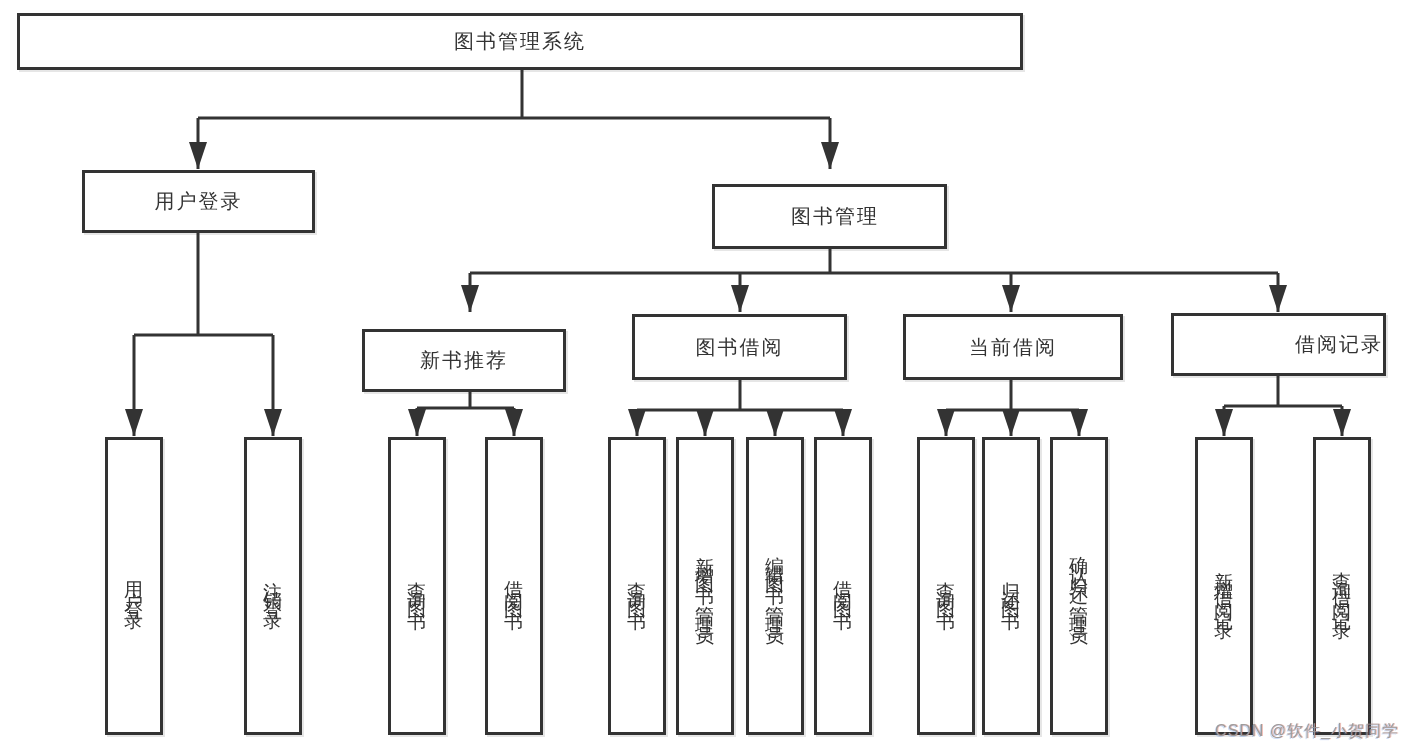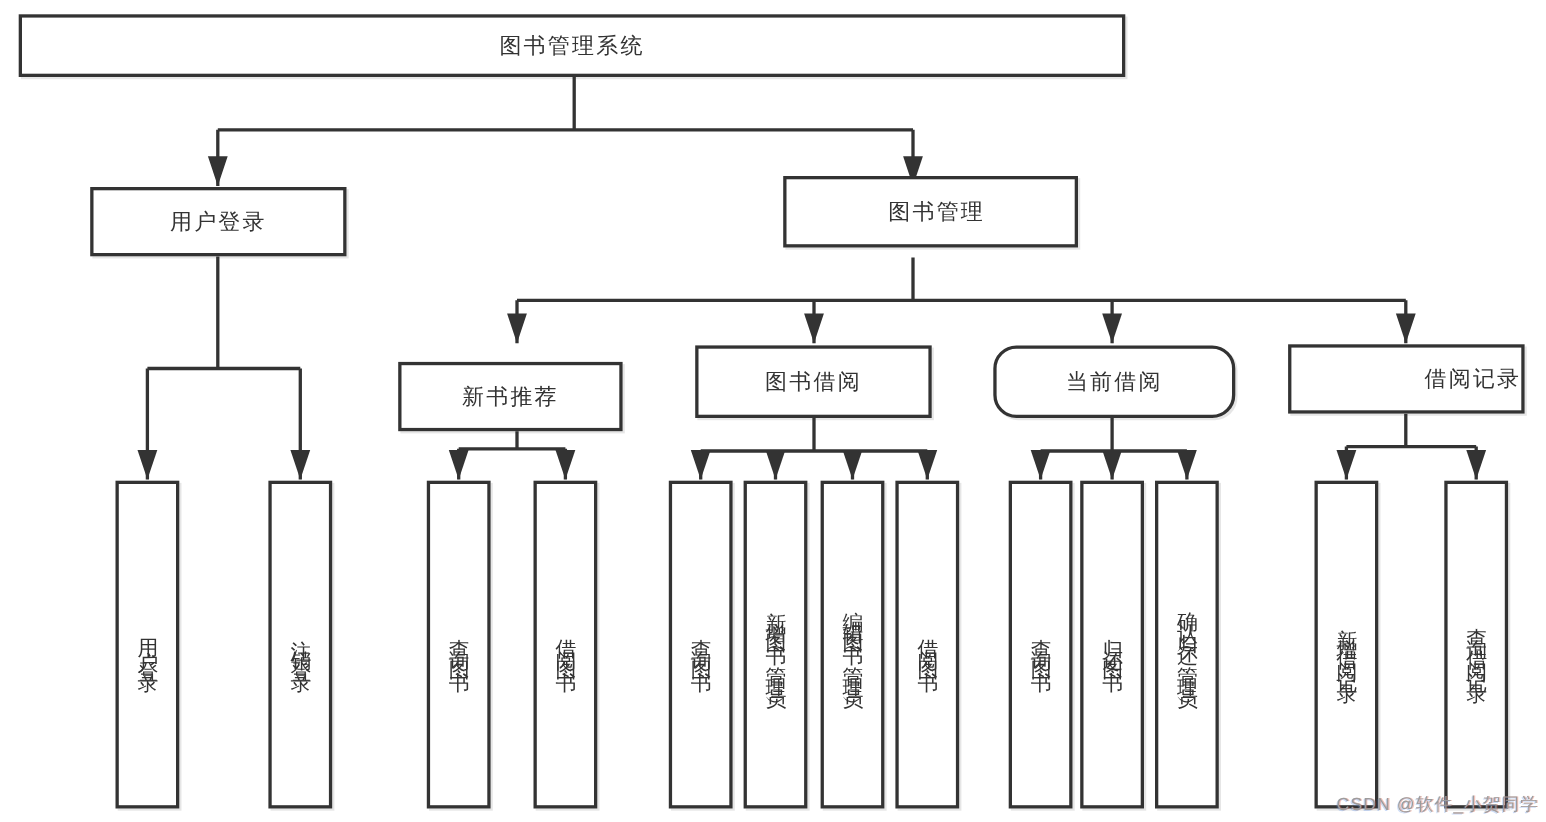--- a/index.html
+++ b/index.html
@@ -81,31 +81,31 @@
     <polygon points="1333,409 1351,409 1342,436"></polygon>
   </svg>
 
   <div class="node h" style="left:17px;top:13px;width:1006px;height:57px;align-items:center;">
     <span>图书管理系统</span>
   </div>
 
   <div class="node h" style="left:82px;top:170px;width:233px;height:63px;">
     <span>用户登录</span>
   </div>
-  <div class="node h" style="left:712px;top:160px;width:268px;height:65px;padding-left:11px;">
+  <div class="node h" style="left:712px;top:184px;width:235px;height:65px;padding-left:11px;">
     <span>图书管理</span>
   </div>
 
   <div class="node h" style="left:362px;top:329px;width:204px;height:63px;text-align:right;">
     <span>新书推荐</span>
   </div>
   <div class="node h" style="left:632px;top:314px;width:215px;height:66px;">
     <span>图书借阅</span>
   </div>
-  <div class="node h" style="left:903px;top:314px;width:220px;height:66px;border-radius:21px;">
+  <div class="node h" style="left:903px;top:314px;width:220px;height:66px;">
     <span>当前借阅</span>
   </div>
   <div class="node h" style="left:1171px;top:313px;width:215px;height:63px;justify-content:flex-end;">
     <span>借阅记录</span>
   </div>
 
   <div class="node v" style="left:105px;top:437px;width:58px;height:298px;">
     <span>用户登录</span>
   </div>
   <div class="node v" style="left:244px;top:437px;width:58px;height:298px;">

